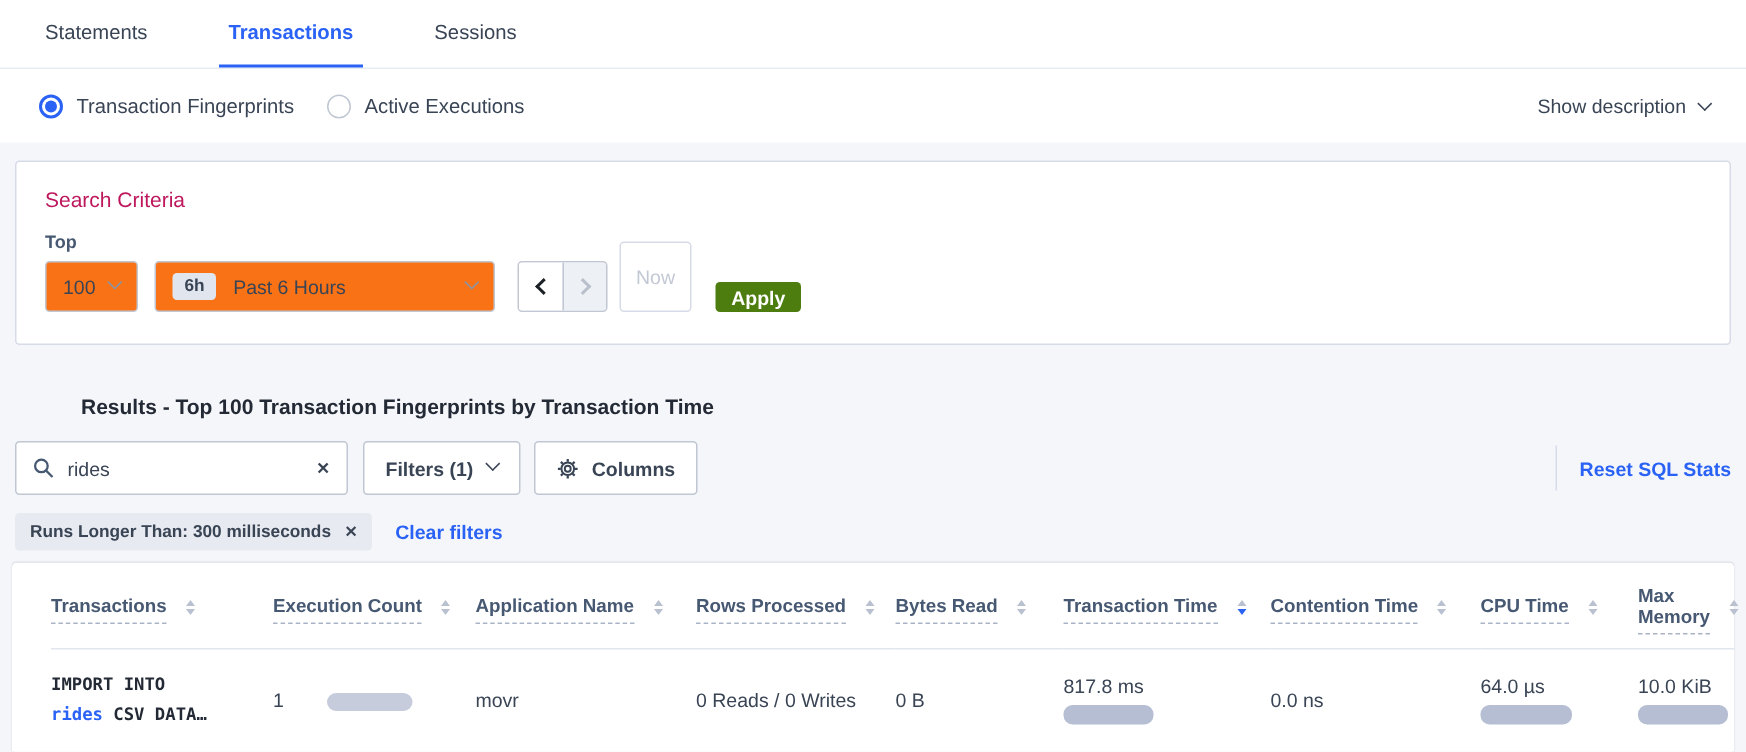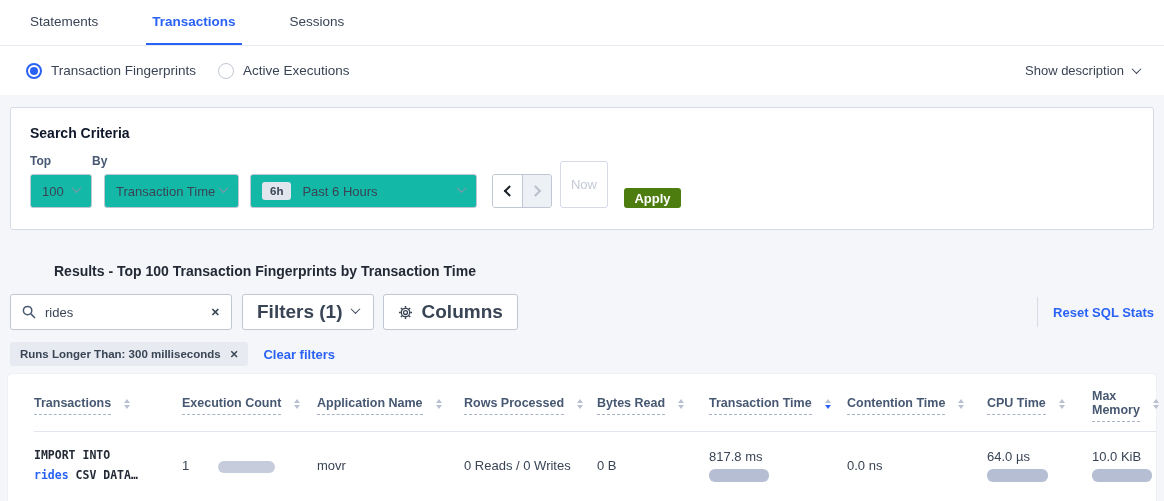--- a/index.html
+++ b/index.html
@@ -19,45 +19,45 @@
   .radio-opt { display:flex; align-items:center; margin-right:22px; cursor:pointer; }
   .radio { width:16px; height:16px; border-radius:50%; border:1px solid #C0C7D2; background:#fff; position:relative; margin-right:9px; flex:none; }
   .radio.checked { border:2px solid #2A62F5; }
   .radio.checked::after { content:""; position:absolute; left:2px; top:2px; width:8px; height:8px; border-radius:50%; background:#2A62F5; }
   .radio-label { font-size:13.5px; color:#394455; }
   .show-desc { margin-left:auto; display:flex; align-items:center; gap:9px; color:#394455; cursor:pointer; }
   .chev { width:7px; height:7px; border-right:1.6px solid #394455; border-bottom:1.6px solid #394455; transform:rotate(45deg) translate(-1px,-1px); display:inline-block; }
   .chev.gray { border-color:#8A95A8; }
   
   .criteria-card { background:#fff; border:1px solid #D6DBE7; border-radius:3px; margin:12px 10px 0; padding:17px 19px 21px; }
-  .criteria-title { font-size:14px; font-weight:bold; color:#0f172a; }
+  .criteria-title { font-size:14px; font-weight:normal; color:#be185d; }
   .criteria-form { display:flex; align-items:flex-end; margin-top:13px; }
   .field { display:flex; flex-direction:column; }
   .field-label { font-size:12px; font-weight:bold; color:#475872; margin-bottom:6px; }
-  .select { height:34px; border:1px solid #C0C7D2; border-radius:3px; background:#14b8a6; display:flex; align-items:center; padding:0 11px; cursor:pointer; color:#394455; }
+  .select { height:34px; border:1px solid #C0C7D2; border-radius:3px; background:#f97316; display:flex; align-items:center; padding:0 11px; cursor:pointer; color:#394455; }
   .select .chev { margin-left:auto; margin-top:-3px; }
   .sel-top { width:62px; }
   .sel-by { width:135px; margin-left:12px; }
   .sel-range { width:227px; margin-left:11px; }
   .range-badge { background:#E1E6EE; border-radius:3px; font-size:11.5px; font-weight:bold; color:#394455; padding:3px 8px; margin-right:11px;text-align:right; }
   .arrow-group { display:flex; margin-left:15px; border:1px solid #C0C7D2; border-radius:3px; overflow:hidden; height:34px; }
   .arrow-btn { width:29px; display:flex; align-items:center; justify-content:center; background:#fff; cursor:pointer; }
   .arrow-btn.disabled { background:#EDF0F4; cursor:default; border-left:1px solid #C0C7D2; }
   .ach { width:8px; height:8px; border-left:2px solid #1B2027; border-bottom:2px solid #1B2027; display:inline-block; }
   .ach.left  { transform:rotate(45deg) translate(1px,-1px); }
   .ach.right { transform:rotate(225deg) translate(1px,-1px); border-color:#B9C0CC; }
   .now-btn { height:47px; width:48px; margin-left:8px; border:1px solid #D6DBE7; border-radius:3px; background:#fff; color:#C3C9D4; font-size:13px; display:flex; align-items:center; justify-content:center; cursor:default; }
   .apply-btn { height:20px; width:57px; margin-left:16px; border:none; border-radius:3px; background:#4d7c0f; color:#fff; font-size:13px; font-weight:bold; display:flex; align-items:center; justify-content:center; cursor:pointer; }
   
   .results-heading { margin:33px 10px 0; font-size:14px; font-weight:bold; color:#242A35;padding-left:44px; }
   .controls-row { margin:15px 10px 0; display:flex; align-items:center; }
   .search-box { width:222px; height:36px; background:#fff; border:1px solid #C0C7D2; border-radius:3px; display:flex; align-items:center; padding:0 11px; }
   .search-box input { border:none; outline:none; flex:1; font-family:"Liberation Sans",sans-serif; font-size:13px; color:#394455; margin-left:9px; min-width:0; background:transparent; }
   .clear-x { color:#394455; font-size:11px; font-weight:bold; cursor:pointer; }
-  .btn { height:36px; background:#fff; border:1px solid #C0C7D2; border-radius:3px; display:flex; align-items:center; padding:0 14px; gap:9px; font-size:19px; font-weight:bold; color:#394455; cursor:pointer; }
+  .btn { height:36px; background:#fff; border:1px solid #C0C7D2; border-radius:3px; display:flex; align-items:center; padding:0 14px; gap:9px; font-size:13px; font-weight:bold; color:#394455; cursor:pointer; }
   .filters-btn { margin-left:10px; }
   .columns-btn { margin-left:9px; }
   .summary { margin-left:auto; display:flex; align-items:center; font-size:13px; color:#394455; }
   .v-divider { width:1px; height:30px; background:#D6DBE7; margin:0 15px 0 16px; }
   .link { color:#2A62F5; font-weight:bold; font-size:13px; cursor:pointer; text-decoration:none; }
   
   .chip-row { margin:12px 10px 0; display:flex; align-items:center; gap:15px; }
   .chip { background:#E7EAF0; border-radius:3px; padding:6px 10px; font-size:11.5px; font-weight:bold; color:#394455; display:flex; align-items:center; gap:9px; }
   .chip .clear-x { font-size:10.5px; }
   
@@ -108,27 +108,20 @@
   <div class="criteria-title">Search Criteria</div>
   <div class="criteria-form">
     <div class="field">
       <span class="field-label">Top</span>
       <div class="select sel-top">
         <span>100</span>
         <span class="chev gray"></span>
       </div>
     </div>
     <div class="field">
-      <span class="field-label">By</span>
-      <div class="select sel-by">
-        <span>Transaction Time</span>
-        <span class="chev gray"></span>
-      </div>
-    </div>
-    <div class="field">
       <div class="select sel-range">
         <span class="range-badge">6h</span>
         <span>Past 6 Hours</span>
         <span class="chev gray"></span>
       </div>
     </div>
     <div class="arrow-group">
       <div class="arrow-btn">
           <span class="ach left"></span>
         </div>

